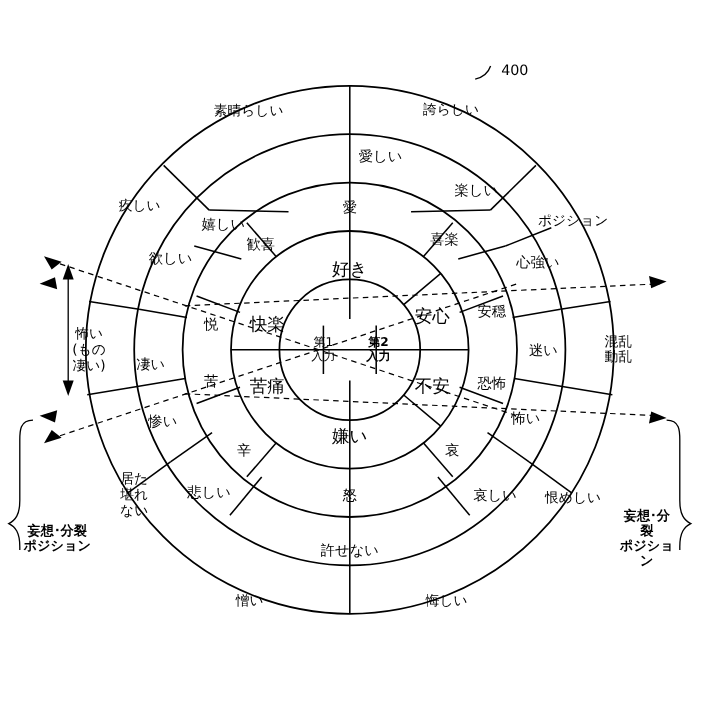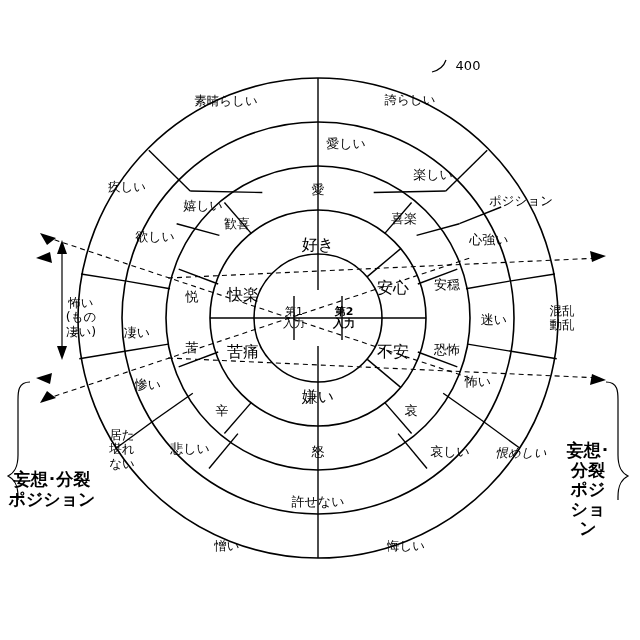--- a/index.html
+++ b/index.html
@@ -56,21 +56,21 @@
     line-height: 1.15;
     white-space: pre-line;
     transform: translate(-50%, -50%);
     pointer-events: none;
   }
   .lbl-r4 { font-size: 12.5px; }
   .lbl-r3 { font-size: 13px; }
   .lbl-r2 { font-size: 13px; }
   .lbl-r1 { font-size: 16px; }
   .lbl-core { font-size: 11px; line-height: 1.1; }
-  .lbl-side { font-size: 17px; font-weight: bold; }
+  .lbl-side { font-size: 12px; font-weight: bold; }
   .lbl-num { font-size: 13px; }
 </style>
 </head>
 <body>
 
 <div id="diagram-root">
 
   <svg id="wheel" viewBox="0 0 640 640">
 
     <circle class="ring-line" cx="318" cy="318" r="240"></circle>
@@ -212,21 +212,21 @@
   <div class="lbl lbl-r4" style="left:226px; top:101px;">素晴らしい</div>
   <div class="lbl lbl-r4" style="left:127px; top:187px;">疚しい</div>
   <div class="lbl lbl-r4" style="left:81px; top:318px;">怖い
 (もの
 凄い)</div>
   <div class="lbl lbl-r4" style="left:122px; top:450px;">居た
 堪れ
 ない</div>
   <div class="lbl lbl-r4" style="left:227px; top:546px;">憎い</div>
   <div class="lbl lbl-r4" style="left:406px; top:546px;">悔しい</div>
-  <div class="lbl lbl-r4" style="left:521px; top:453px;font-style:italic;">恨めしい</div>
+  <div class="lbl lbl-r4" style="left:521px; top:453px;">恨めしい</div>
   <div class="lbl lbl-r4" style="left:562px; top:318px;">混乱
 動乱</div>
   <div class="lbl lbl-r4" style="left:521px; top:201px;">ポジション</div>
 
   <div class="lbl lbl-side" style="left:52px; top:490px;">妄想･分裂
 ポジション</div>
   <div class="lbl lbl-side" style="left:588px; top:490px;">妄想･分裂
 ポジション</div>
 
 </div>

